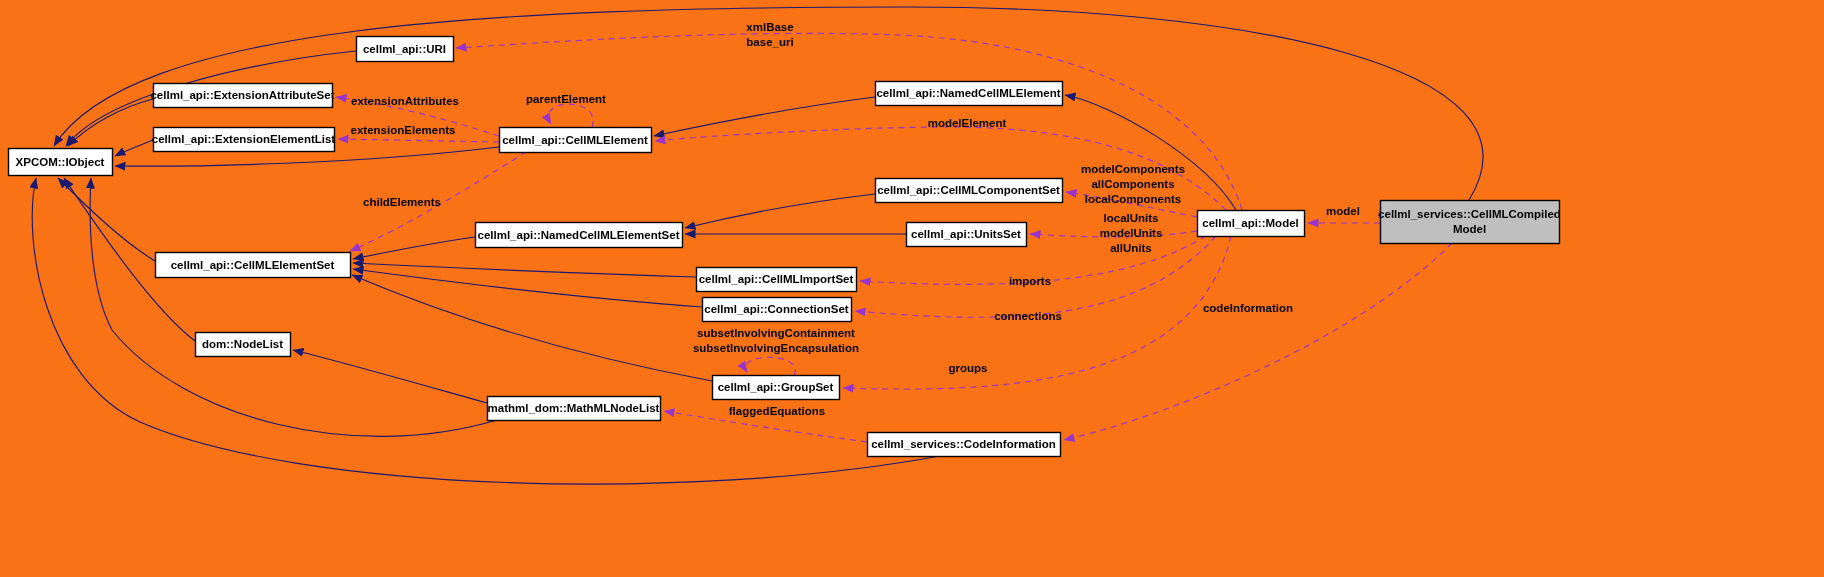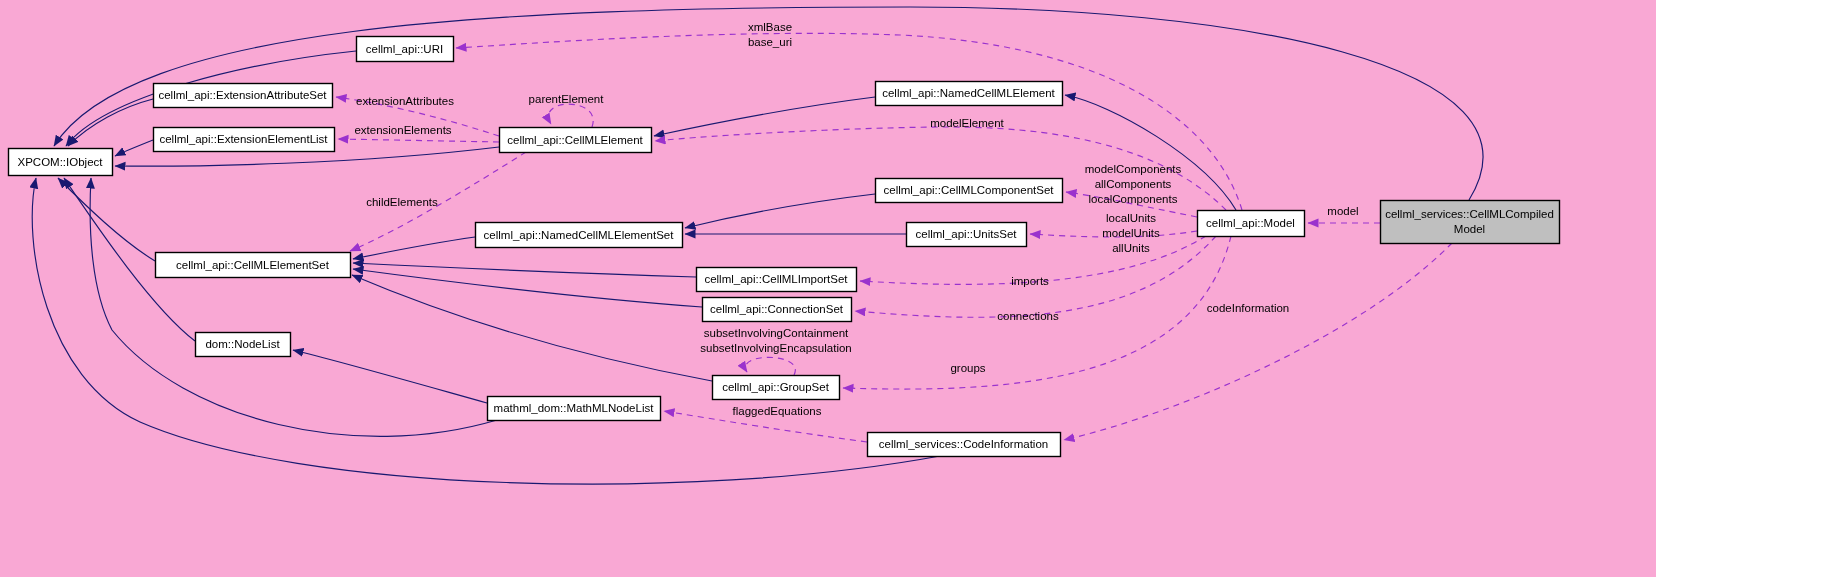--- a/index.html
+++ b/index.html
@@ -1,16 +1,16 @@
 <!DOCTYPE html>
 <html><head>
 <meta charset="utf-8">
 <style>
   html,body{margin:0;padding:0;background:#ffffff;}
-  .stage{position:relative;width:1656px;height:577px;background:#f9a8d4;overflow:hidden;}
+  .stage{position:relative;width:1824px;height:577px;background:#f97316;overflow:hidden;font-weight:bold;}
   svg{display:block;font-family:"Liberation Sans", sans-serif;}
   .node-rect{stroke-width:1.4;}
   .node-text{font-size:11.5px;fill:#000;}
   .edge-label{font-size:11.5px;fill:#000;}
 </style>
 </head>
 <body>
 
 <div class="stage">
   <svg width="1824" height="577" viewBox="0 0 1824 577" xmlns="http://www.w3.org/2000/svg">

